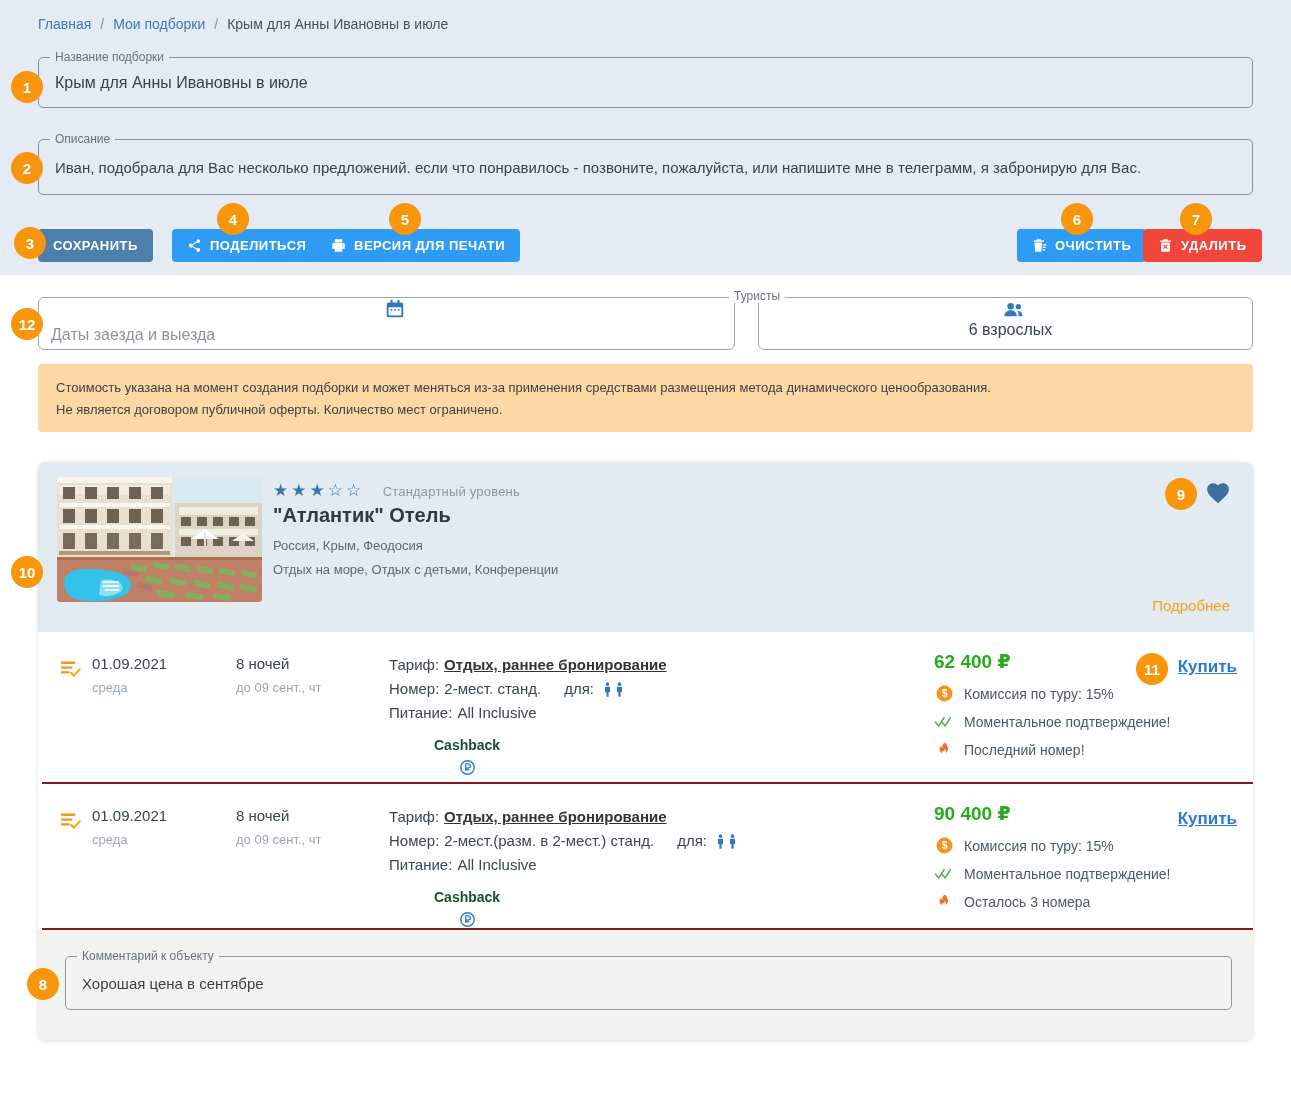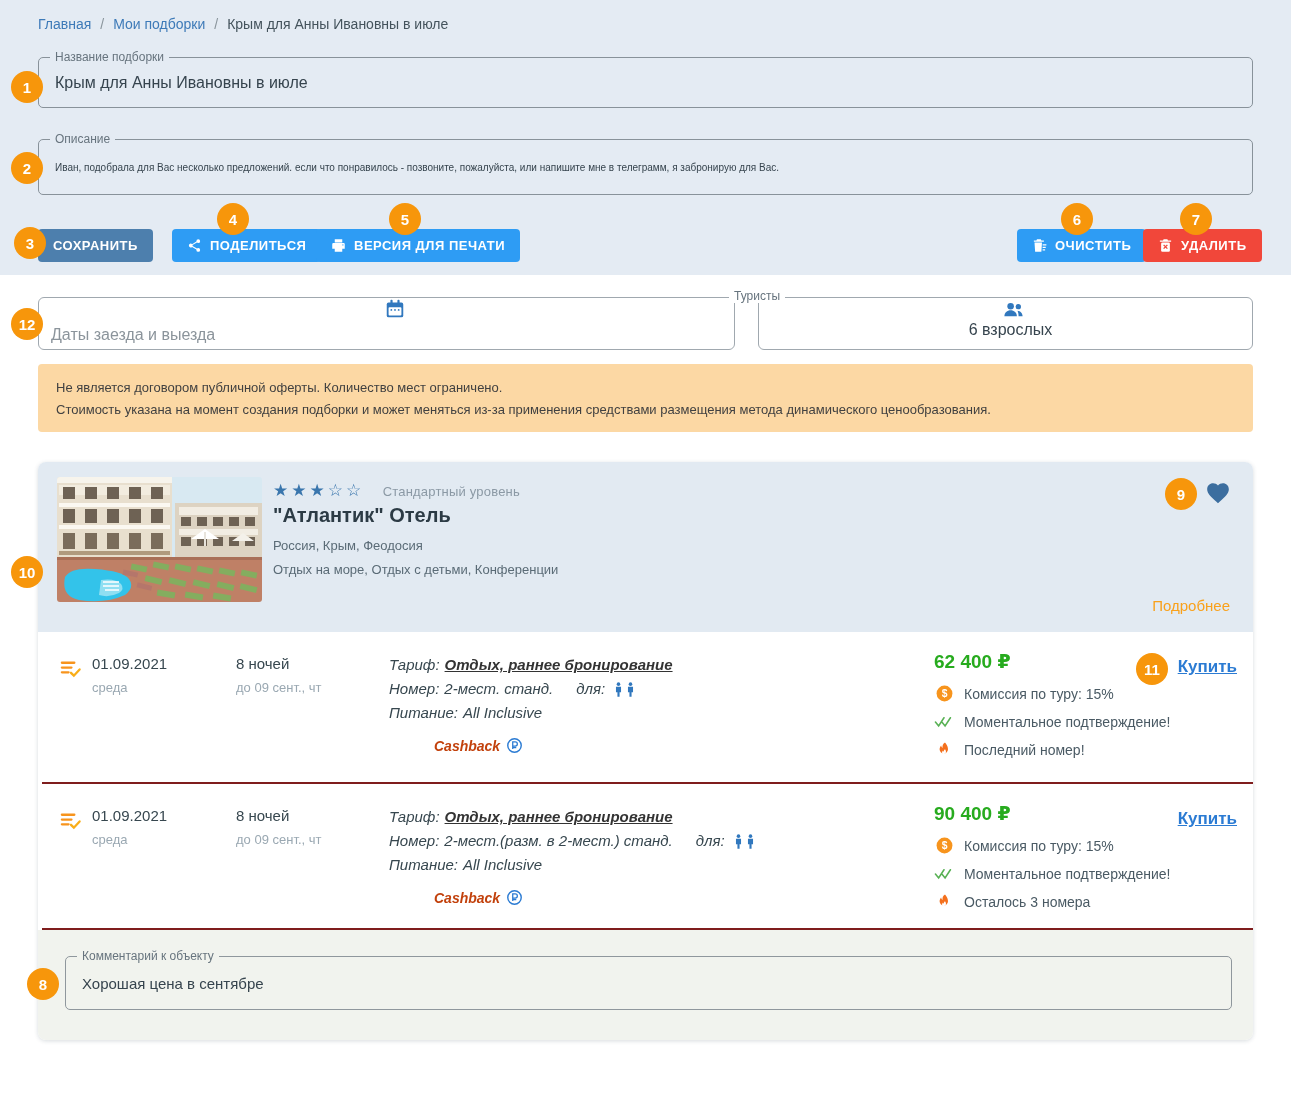--- a/index.html
+++ b/index.html
@@ -21,21 +21,21 @@
                     color:#67747e; padding:0 5px; background:#e4ebf3; white-space:nowrap; }
   .ofield input { width:100%; height:100%; border:0; background:transparent; outline:none;
                   padding:0 16px; font-size:16px; color:#36444e; font-family:inherit; }
   .wfield { background:#fff; border-color:#a0a8af; border-radius:6px;flex-direction:column; }
   .wfield .flabel { background:#fff; }
   .gfield { background:transparent; border-color:#8f979d; }
   .gfield .flabel { background:#f1f3ee; }
 
   .field-name  { left:38px; top:57px;  width:1215px; height:51px; }
   .field-desc  { left:38px; top:139px; width:1215px; height:56px; }
-  .field-desc input { font-size:10px; }
+  .field-desc input { font-size:15px; }
 
   
   .btn { position:absolute; top:229px; height:33px; display:inline-flex; align-items:center;
          gap:8px; padding:0 15px; border:0; border-radius:4px; color:#fff; font-weight:bold;
          font-size:13px; letter-spacing:.5px; font-family:inherit; cursor:pointer; white-space:nowrap; }
   .btn-save   { left:38px;  background:#4d7fad; }
   .btn-share  { left:172px; background:#2e9cf4; }
   .btn-print  { left:316px; background:#2e9cf4; }
   .btn-clear  { left:1017px; background:#2e9cf4; }
   .btn-delete { left:1143px; background:#f1473a; }
@@ -74,27 +74,27 @@
   
   .orow { position:absolute; left:4px; width:100%; background:#fff; border-bottom:2px solid #7f1d1d; }
   .orow1 { top:170px; height:152px; }
   .orow2 { top:322px; height:146px; }
   .oc { position:absolute; }
   .oc-icon { left:17px; top:25px; }
   .oc-date { left:50px; top:23px; }
   .oc-nights { left:194px; top:23px; }
   .oc-main { font-size:15px; color:#37474f; }
   .oc-sub  { font-size:13px; color:#9aa8b2; margin-top:8px; }
-  .oc-tariff { left:347px; top:21px; font-size:15px; color:#37474f;font-style:italic; }
+  .oc-tariff { left:347px; top:21px; font-size:15px; color:#37474f; }
   .oc-tariff .tline { line-height:24px; display:flex; align-items:center; gap:5px; }
   .tariff-link { font-weight:bold; color:#333; text-decoration:underline; cursor:pointer; }
   .for-label { margin-left:18px; }
   .persons { display:inline-flex; gap:3px; margin-left:4px; position:relative; top:1px; }
   .cashback { margin-top:12px; margin-left:45px; display:inline-flex; align-items:center; gap:6px;
-              color:#c2410c; font-weight:bold; font-size:14px; cursor:pointer; }
+              color:#14532d; font-weight:bold; font-size:14px; cursor:pointer;flex-direction:column; }
   .oc-price { left:892px; top:18px; }
   .price { font-size:19px; font-weight:bold; color:#27ab1e; }
   .feat { display:flex; align-items:center; gap:10px; margin-top:11px; font-size:14px; color:#4a5a64; }
   .feat .fic { width:20px; display:flex; justify-content:center; }
   .oc-buy { right:20px; top:25px; }
   .buy-link { font-size:17px; font-weight:600; color:#2b7bd3; text-decoration:underline; cursor:pointer; }
 
   
   .card-footer { position:absolute; left:0; top:468px; width:100%; height:110px; background:#f1f3ee; }
   .field-comment { left:27px; top:26px; width:1167px; height:54px; }
@@ -195,22 +195,22 @@
           <circle cx="9" cy="8.5" r="3.4" fill="#3178be"></circle>
           <path d="M2.5 19c0-3.6 2.9-6.2 6.5-6.2s6.5 2.6 6.5 6.2z" fill="#3178be"></path>
           <circle cx="17" cy="9" r="2.8" fill="#3178be"></circle>
           <path d="M16.2 13.3c3 .3 5.3 2.7 5.3 5.7h-4.2c0-2.2-.4-4.2-1.1-5.7z" fill="#3178be"></path>
         </svg>
     </span>
     <span class="tval">6 взрослых</span>
   </div>
 
   <div class="notice">
+    <div>Стоимость указана на момент создания подборки и может меняться из-за применения средствами размещения метода динамического ценообразования.</div>
     <div>Не является договором публичной оферты. Количество мест ограничено.</div>
-    <div>Стоимость указана на момент создания подборки и может меняться из-за применения средствами размещения метода динамического ценообразования.</div>
   </div>
 
   <div class="card">
 
     <div class="card-header">
       <div class="photo">
         <svg width="205" height="125" viewBox="0 0 205 125">
           <rect width="205" height="125" fill="#d8e9f2"></rect>
 
           <rect x="118" y="26" width="87" height="56" fill="#ddd3c2"></rect>

